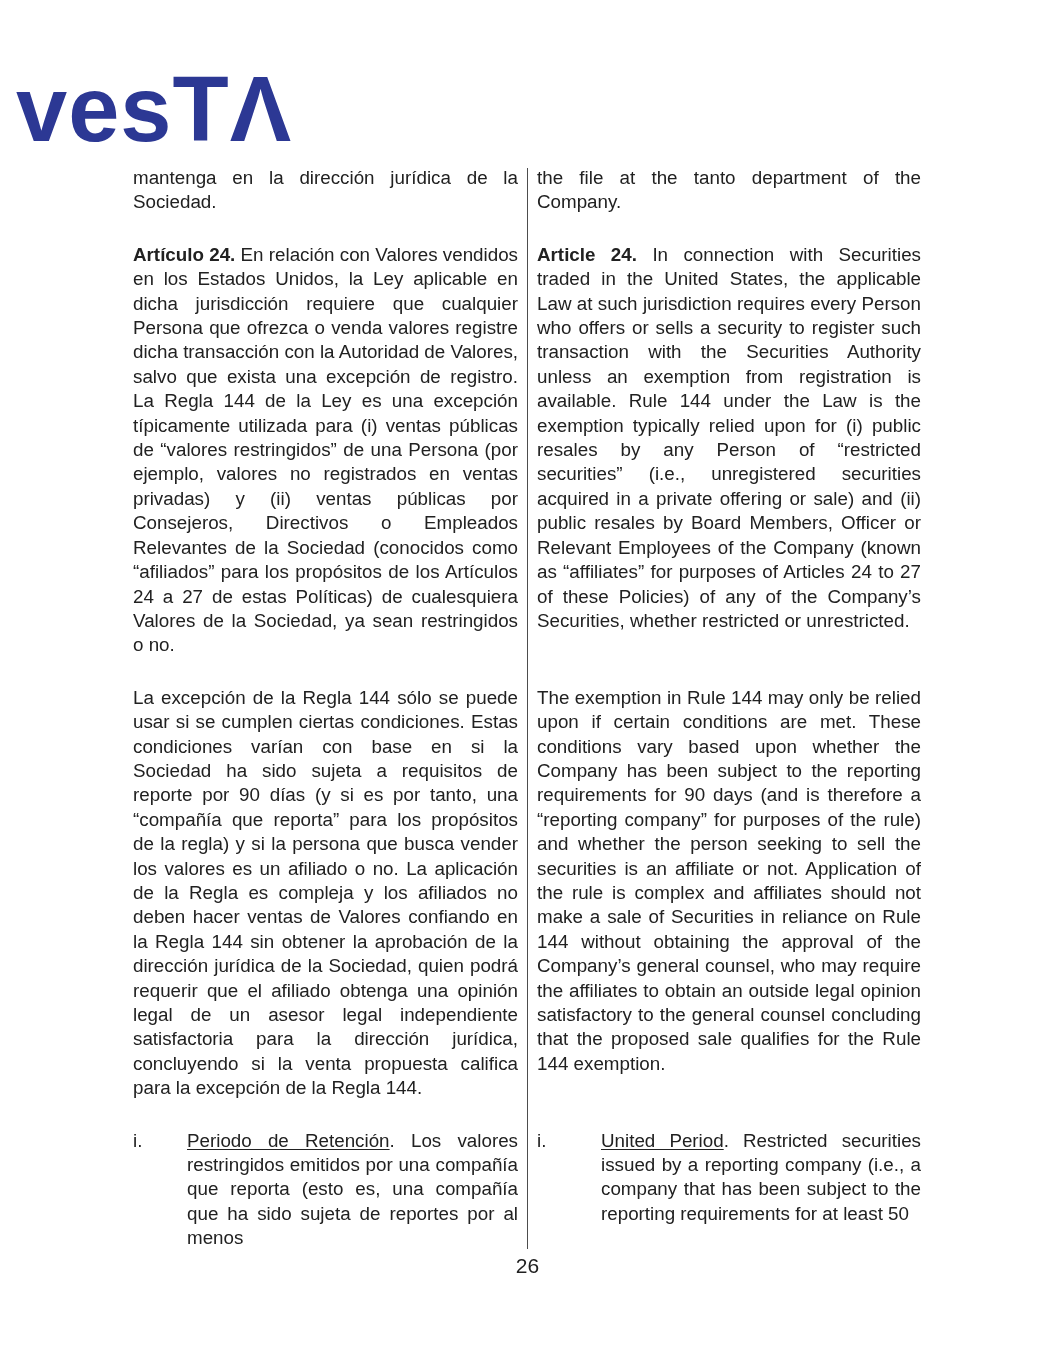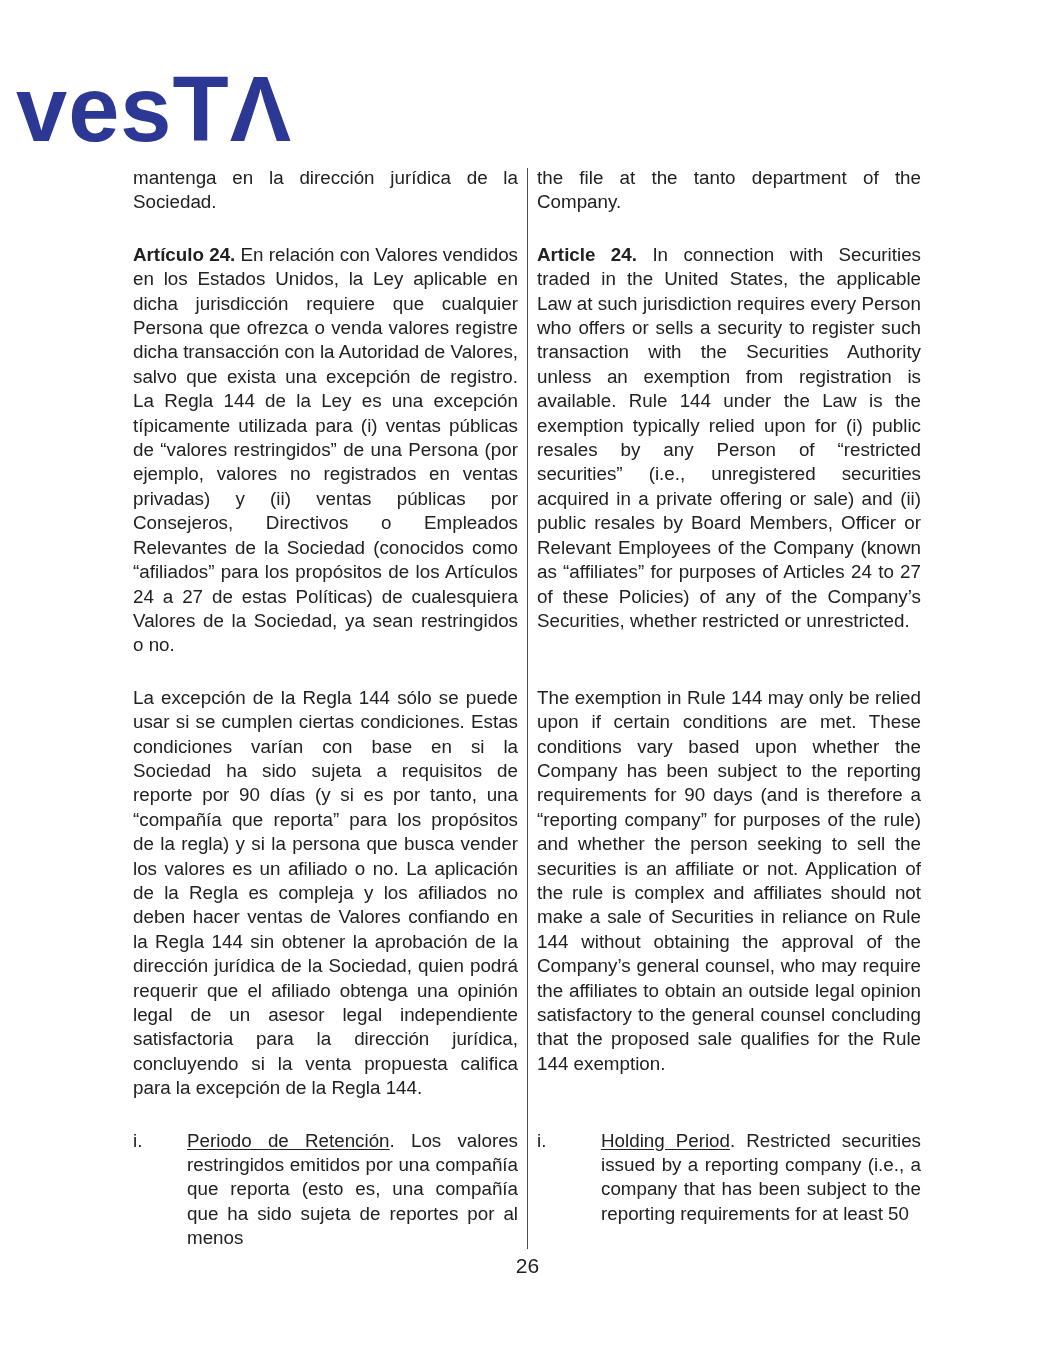--- a/index.html
+++ b/index.html
@@ -143,21 +143,21 @@
     <section class="row">
       <div class="cell left" lang="es">
         <div class="li">
           <span class="marker">i.</span>
           <p><u>Periodo de Retención</u><span>. Los valores restringidos emitidos por una compañía que reporta (esto es, una compañía que ha sido sujeta de reportes por al menos</span></p>
         </div>
       </div>
       <div class="cell right" lang="en">
         <div class="li">
           <span class="marker">i.</span>
-          <p><u>Holding Period</u><span>.  Restricted securities issued by a reporting company (i.e., a company that has been subject to the reporting requirements for at least 50</span></p>
+          <p><u>United Period</u><span>.  Restricted securities issued by a reporting company (i.e., a company that has been subject to the reporting requirements for at least 50</span></p>
         </div>
       </div>
     </section>
   </div>
 
   <div class="pagenum">26</div>
 
 </div>
 
 </body></html>

